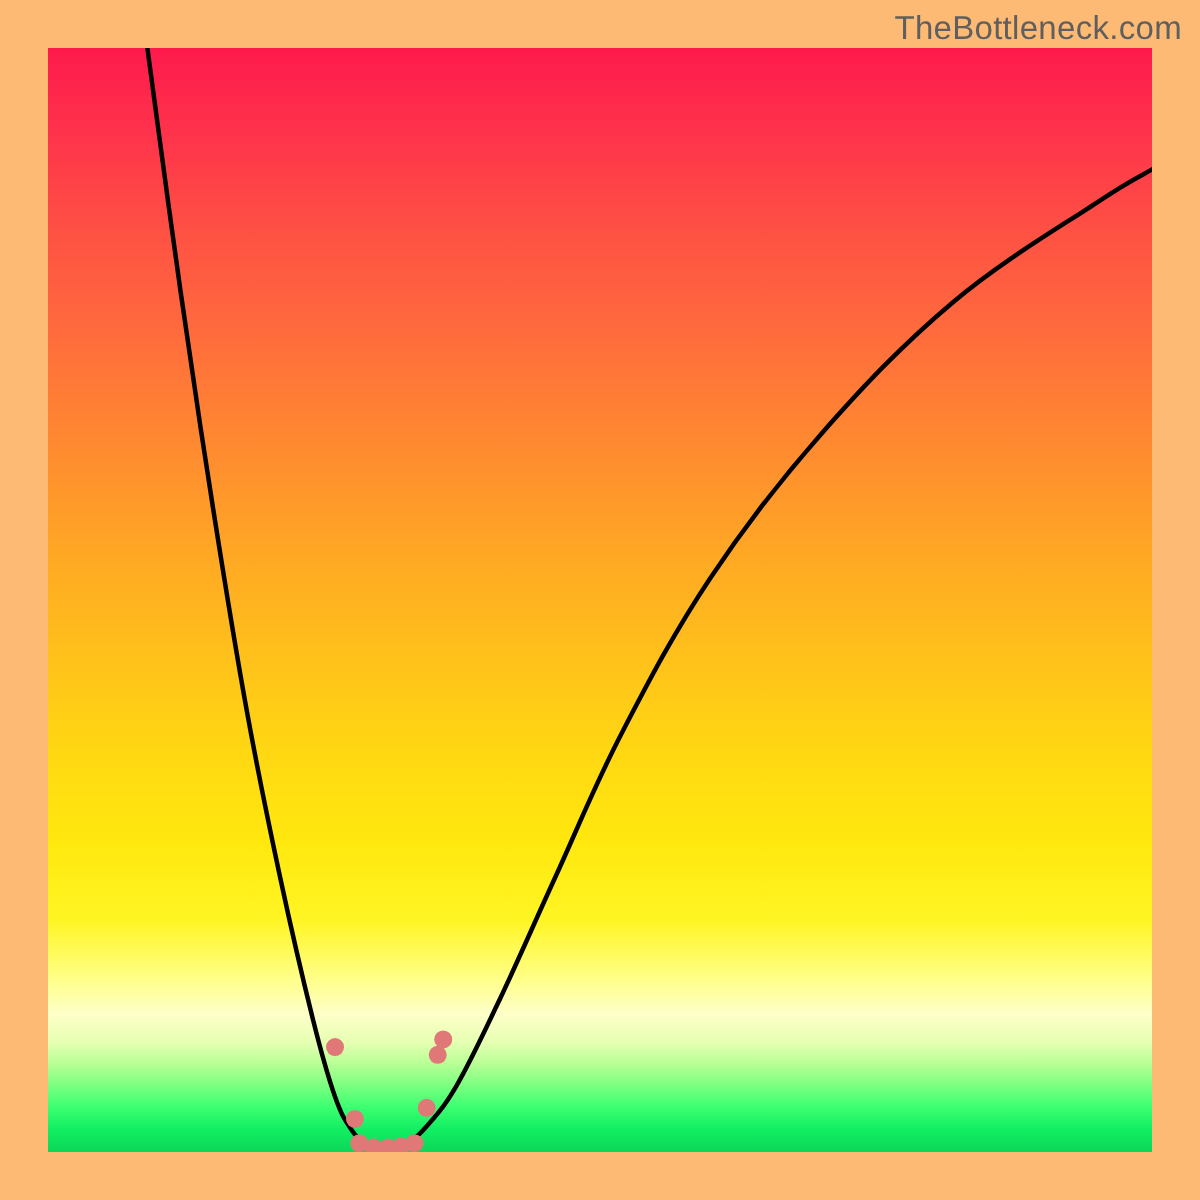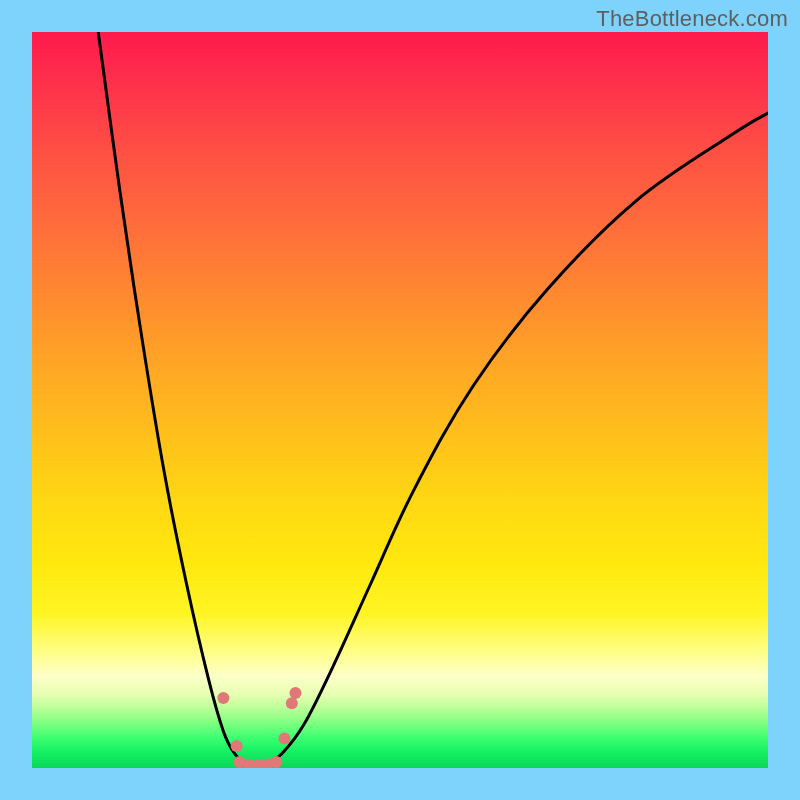--- a/index.html
+++ b/index.html
@@ -10,21 +10,21 @@
     overflow: hidden;
     background: #000;
     font-family: Arial, Helvetica, sans-serif;
   }
   .frame {
     position: absolute;
     top: 0;
     left: 0;
     width: 800px;
     height: 800px;
-    background: #7dd3fc;
+    background: #fdba74;
   }
   .plot {
     position: absolute;
     top: 32px;
     left: 32px;
     width: 736px;
     height: 736px;
     background: linear-gradient(to bottom,
       #fe1a4c 0%,
       #fe344b 8%,

